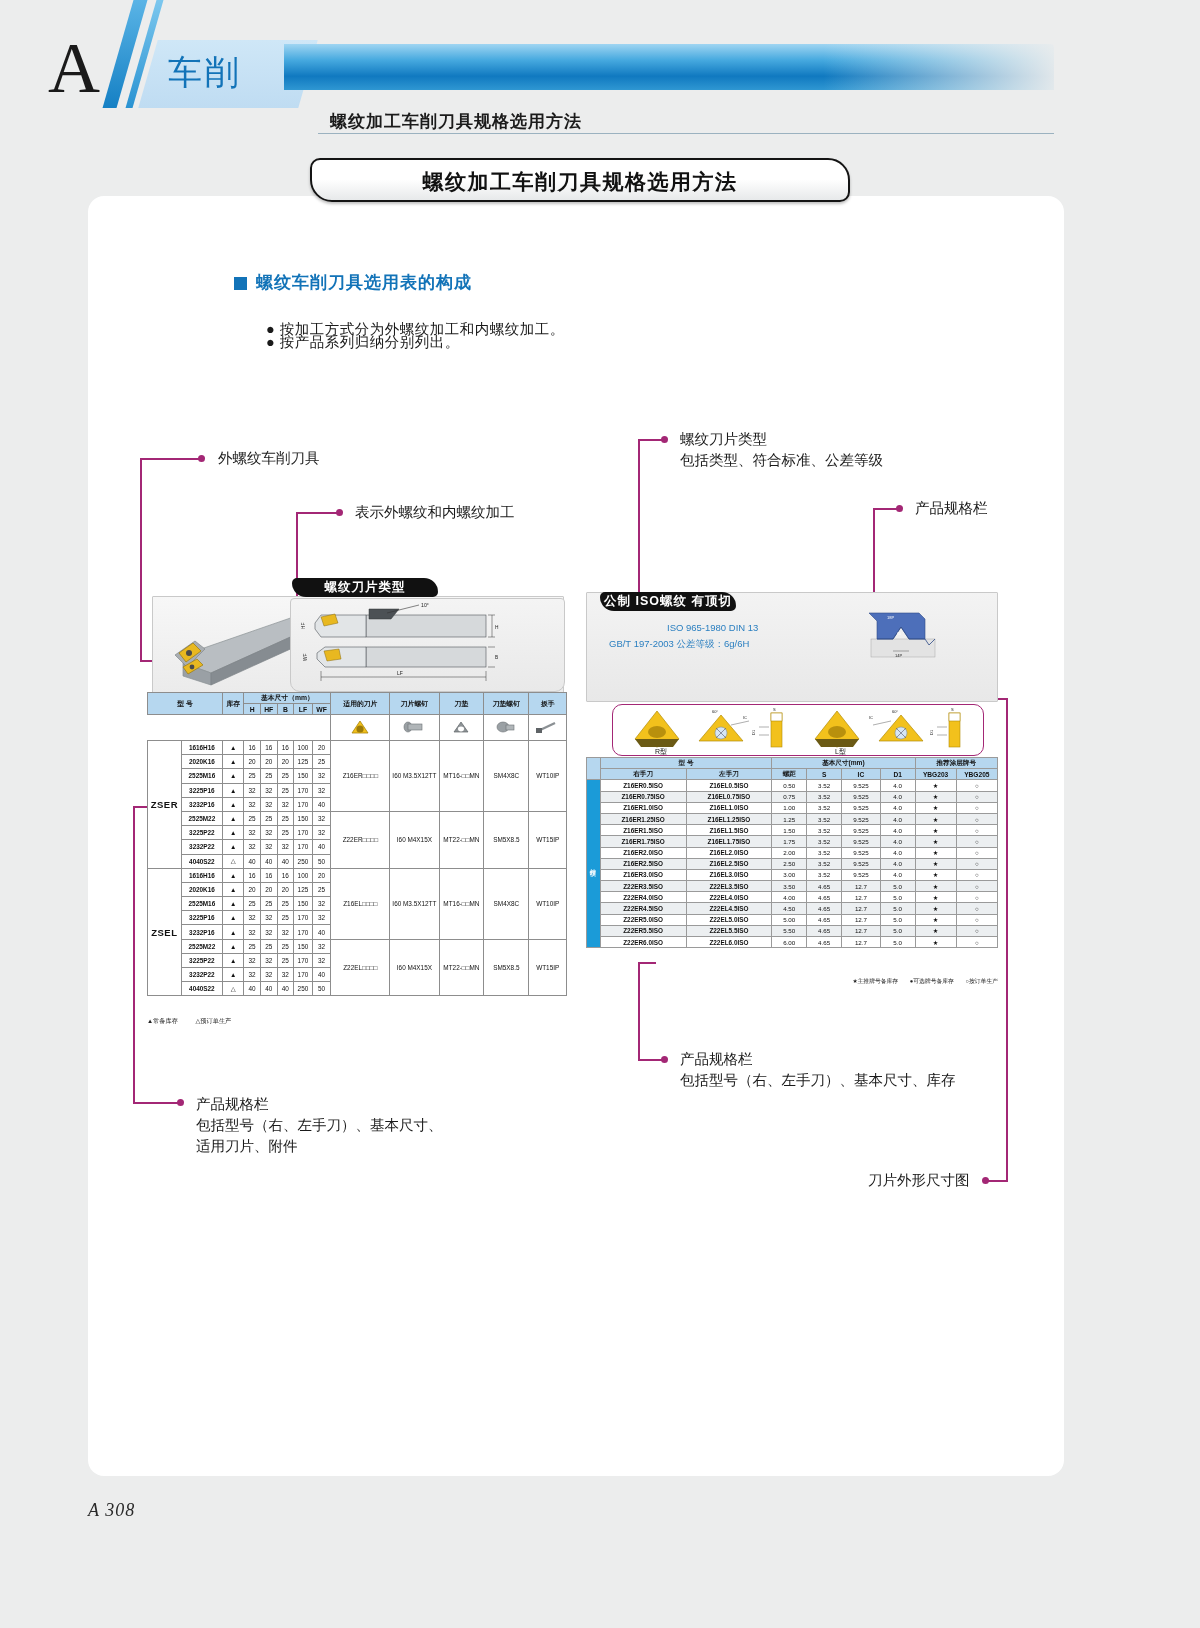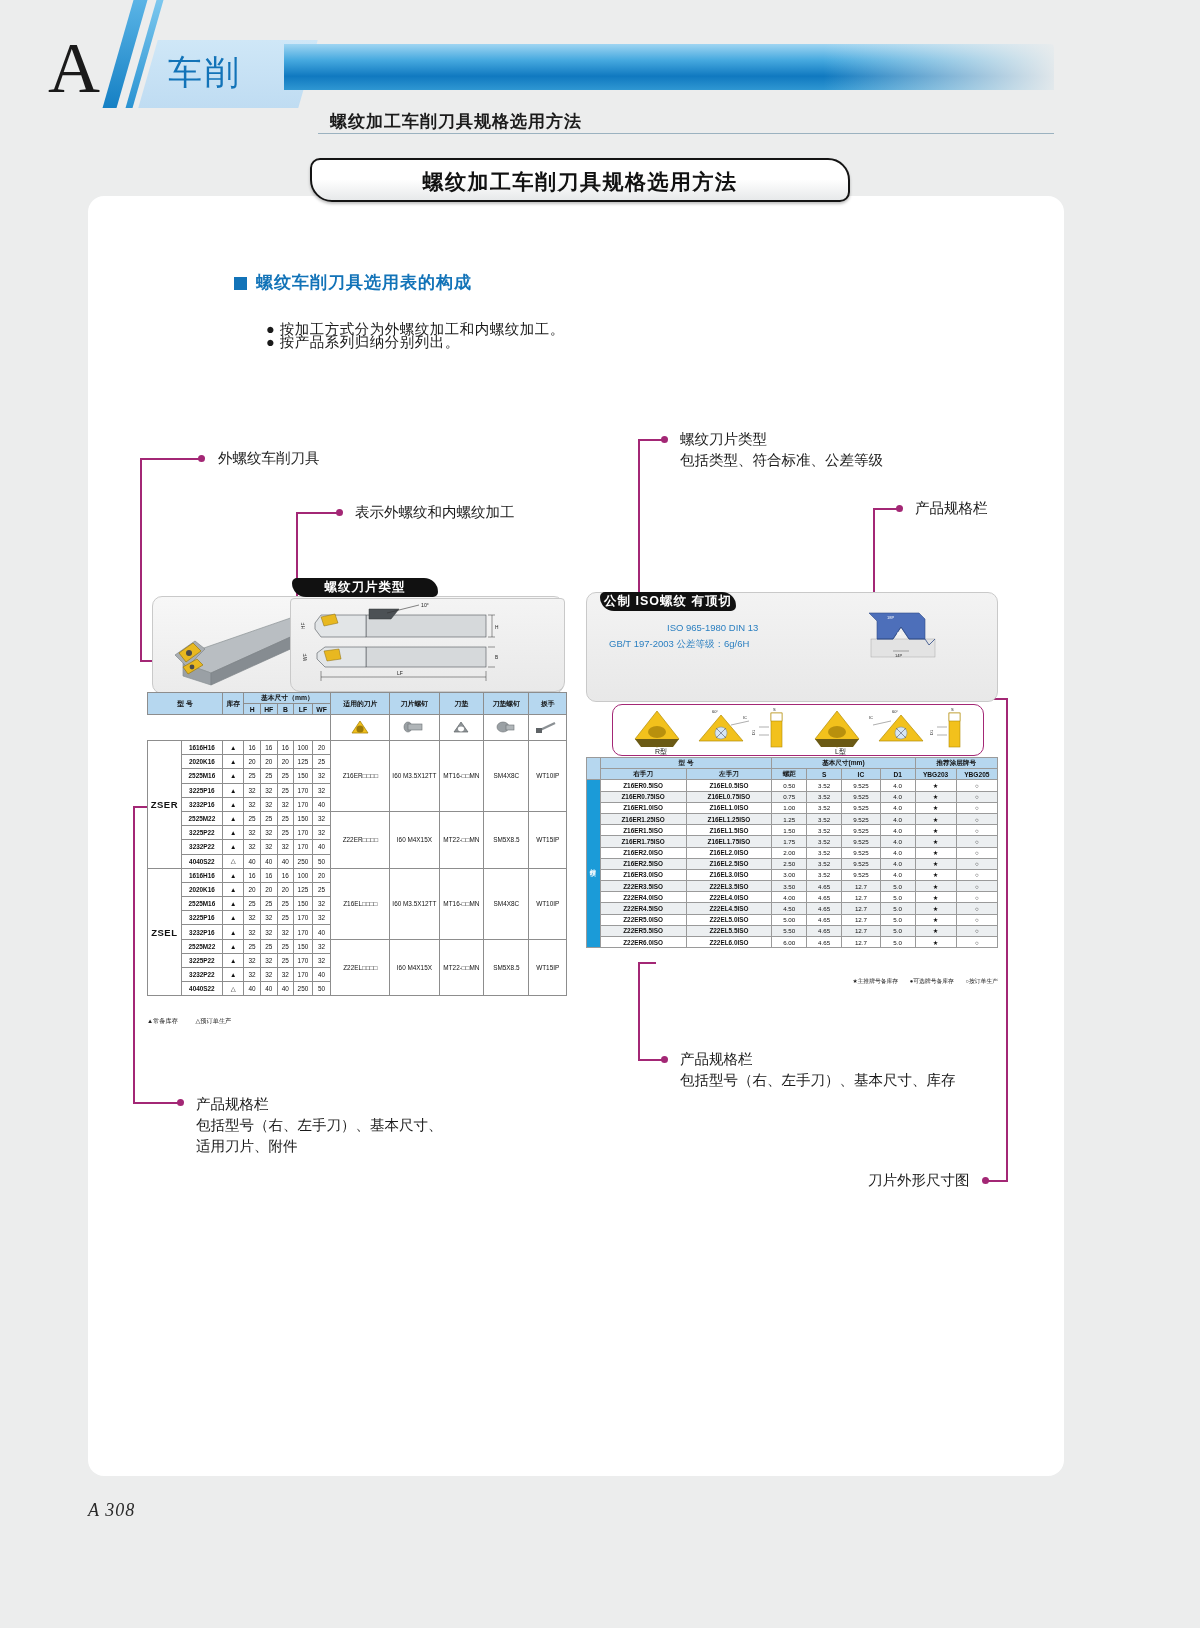--- a/index.html
+++ b/index.html
@@ -89,21 +89,21 @@
   
   .callout-text { position: absolute; font-size: 14.5px; color: #1a1a1a; line-height: 1.45; white-space: pre-line; }
   .lead { position: absolute; background: #a32775; }
   .lead-h { height: 1.6px; }
   .lead-v { width: 1.6px; }
   .lead-dot { position: absolute; width: 7px; height: 7px; border-radius: 50%; background: #a32775; }
 
   
   .panel-card {
     position: absolute; background: #f1f1f1;
-    border: 1px solid #c9c9c9; border-radius: 10px;
+    border: 1px solid #c9c9c9; border-radius: 1px;
   }
   .black-tag {
     position: absolute; background: #111; color: #fff;
     font-size: 12.5px; font-weight: bold; letter-spacing: 1px;
     border-radius: 5px 14px 5px 14px;
     display: flex; align-items: center; justify-content: center;
   }
 
   
   #ltable { position: absolute; left: 147px; top: 692px; width: 420px; }

